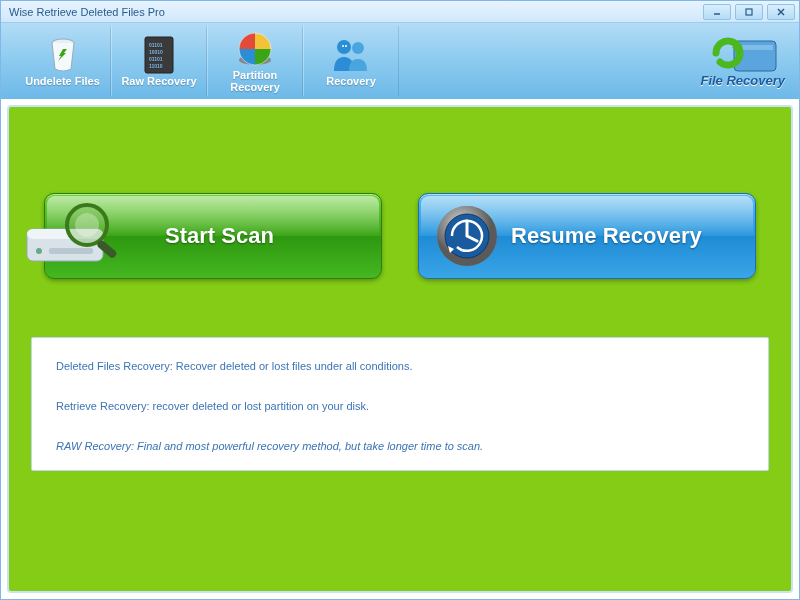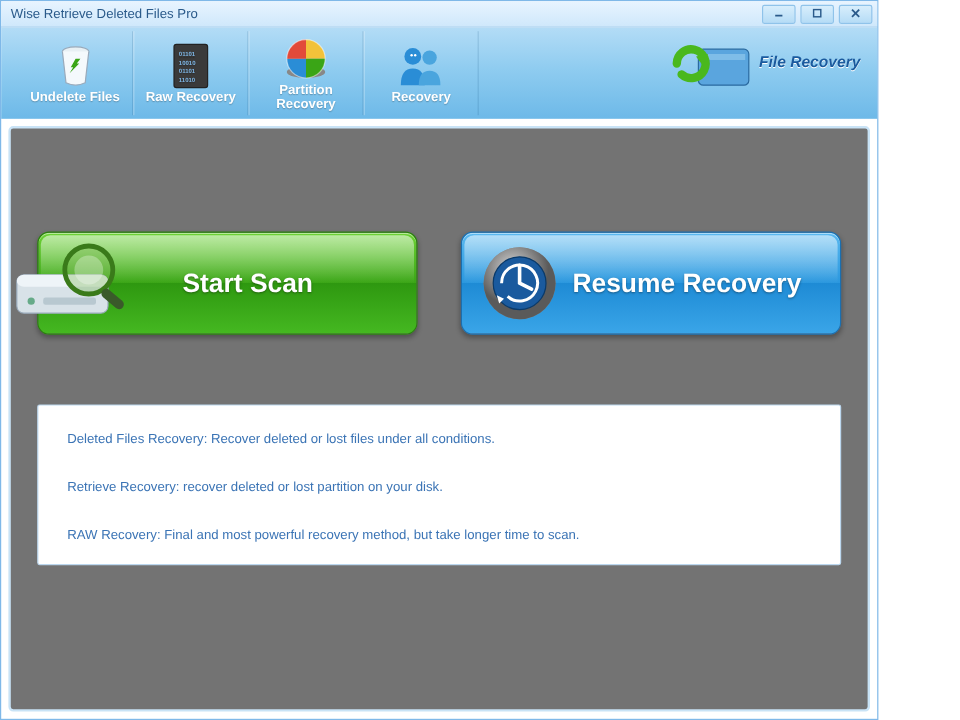--- a/index.html
+++ b/index.html
@@ -1,18 +1,18 @@
 <!DOCTYPE html>
 <html><head>
 <meta charset="utf-8">
 <style>
 * { margin: 0; padding: 0; box-sizing: border-box; font-family: Arial, sans-serif; }
 body { width: 800px; height: 600px; overflow: hidden; background: #fff; }
 
-.window { width: 732px; height: 600px; border: 1px solid #7fb8e8; display: flex; flex-direction: column; }
+.window { width: 800px; height: 600px; border: 1px solid #7fb8e8; display: flex; flex-direction: column; }
 
 .titlebar {
   height: 22px;
   background: linear-gradient(#e8f4ff, #cfe8fb);
   display: flex; align-items: center; justify-content: space-between;
   padding: 0 4px 0 8px;
   border-bottom: 1px solid #9fccee;
 }
 .titlebar-text { font-size: 11px; color: #2a5a8a; }
 .window-controls { display: flex; gap: 4px; }
@@ -42,32 +42,32 @@
   border-left: 1px solid rgba(255,255,255,0.3);
   border-right: 1px solid rgba(0,60,110,0.15);
   position: relative;
 }
 .tool-item:first-child { border-left: none; align-items: center; }
 .tool-item .icon-wrap { height: 40px; display: flex; align-items: center; justify-content: center; }
 .tool-item .label { text-align: center; line-height: 1.1; }
 
 .brand {
   position: absolute; right: 14px; top: 6px;
-  display: flex; flex-direction: row; align-items: center;
+  display: flex; flex-direction: column; align-items: center;
 }
 .brand-icon { width: 82px; height: 46px; position: relative; }
 .brand-text {
   font-size: 13px; font-weight: bold; font-style: italic;
   color: #1a5a9e; text-shadow: 0 1px 0 #fff;
   margin-top: -2px;
 }
 
 .content {
   flex: 1;
-  background: #737373;
+  background: #84cc16;
   border: 2px solid #c9e3f6;
   margin: 6px;
   border-radius: 4px;
   padding: 30px 22px 18px;
   display: flex; flex-direction: column;
 }
 
 .buttons-row {
   display: flex; justify-content: center; gap: 36px;
   margin-top: 56px;
@@ -113,21 +113,21 @@
   border: 1px solid #bcd7ee;
   border-radius: 2px;
   padding: 22px 24px 14px;
   background: #fff;
 }
 .info-line {
   font-size: 11px;
   color: #3b74b5;
   margin-bottom: 28px;
 }
-.info-line:last-child { margin-bottom: 4px; }
+.info-line:last-child { margin-bottom: 4px; font-style: italic; }
 </style>
 </head>
 <body>
 
 <div class="window">
 
   <div class="titlebar">
     <span class="titlebar-text">Wise Retrieve Deleted Files Pro</span>
     <div class="window-controls">
       <div class="win-btn">

